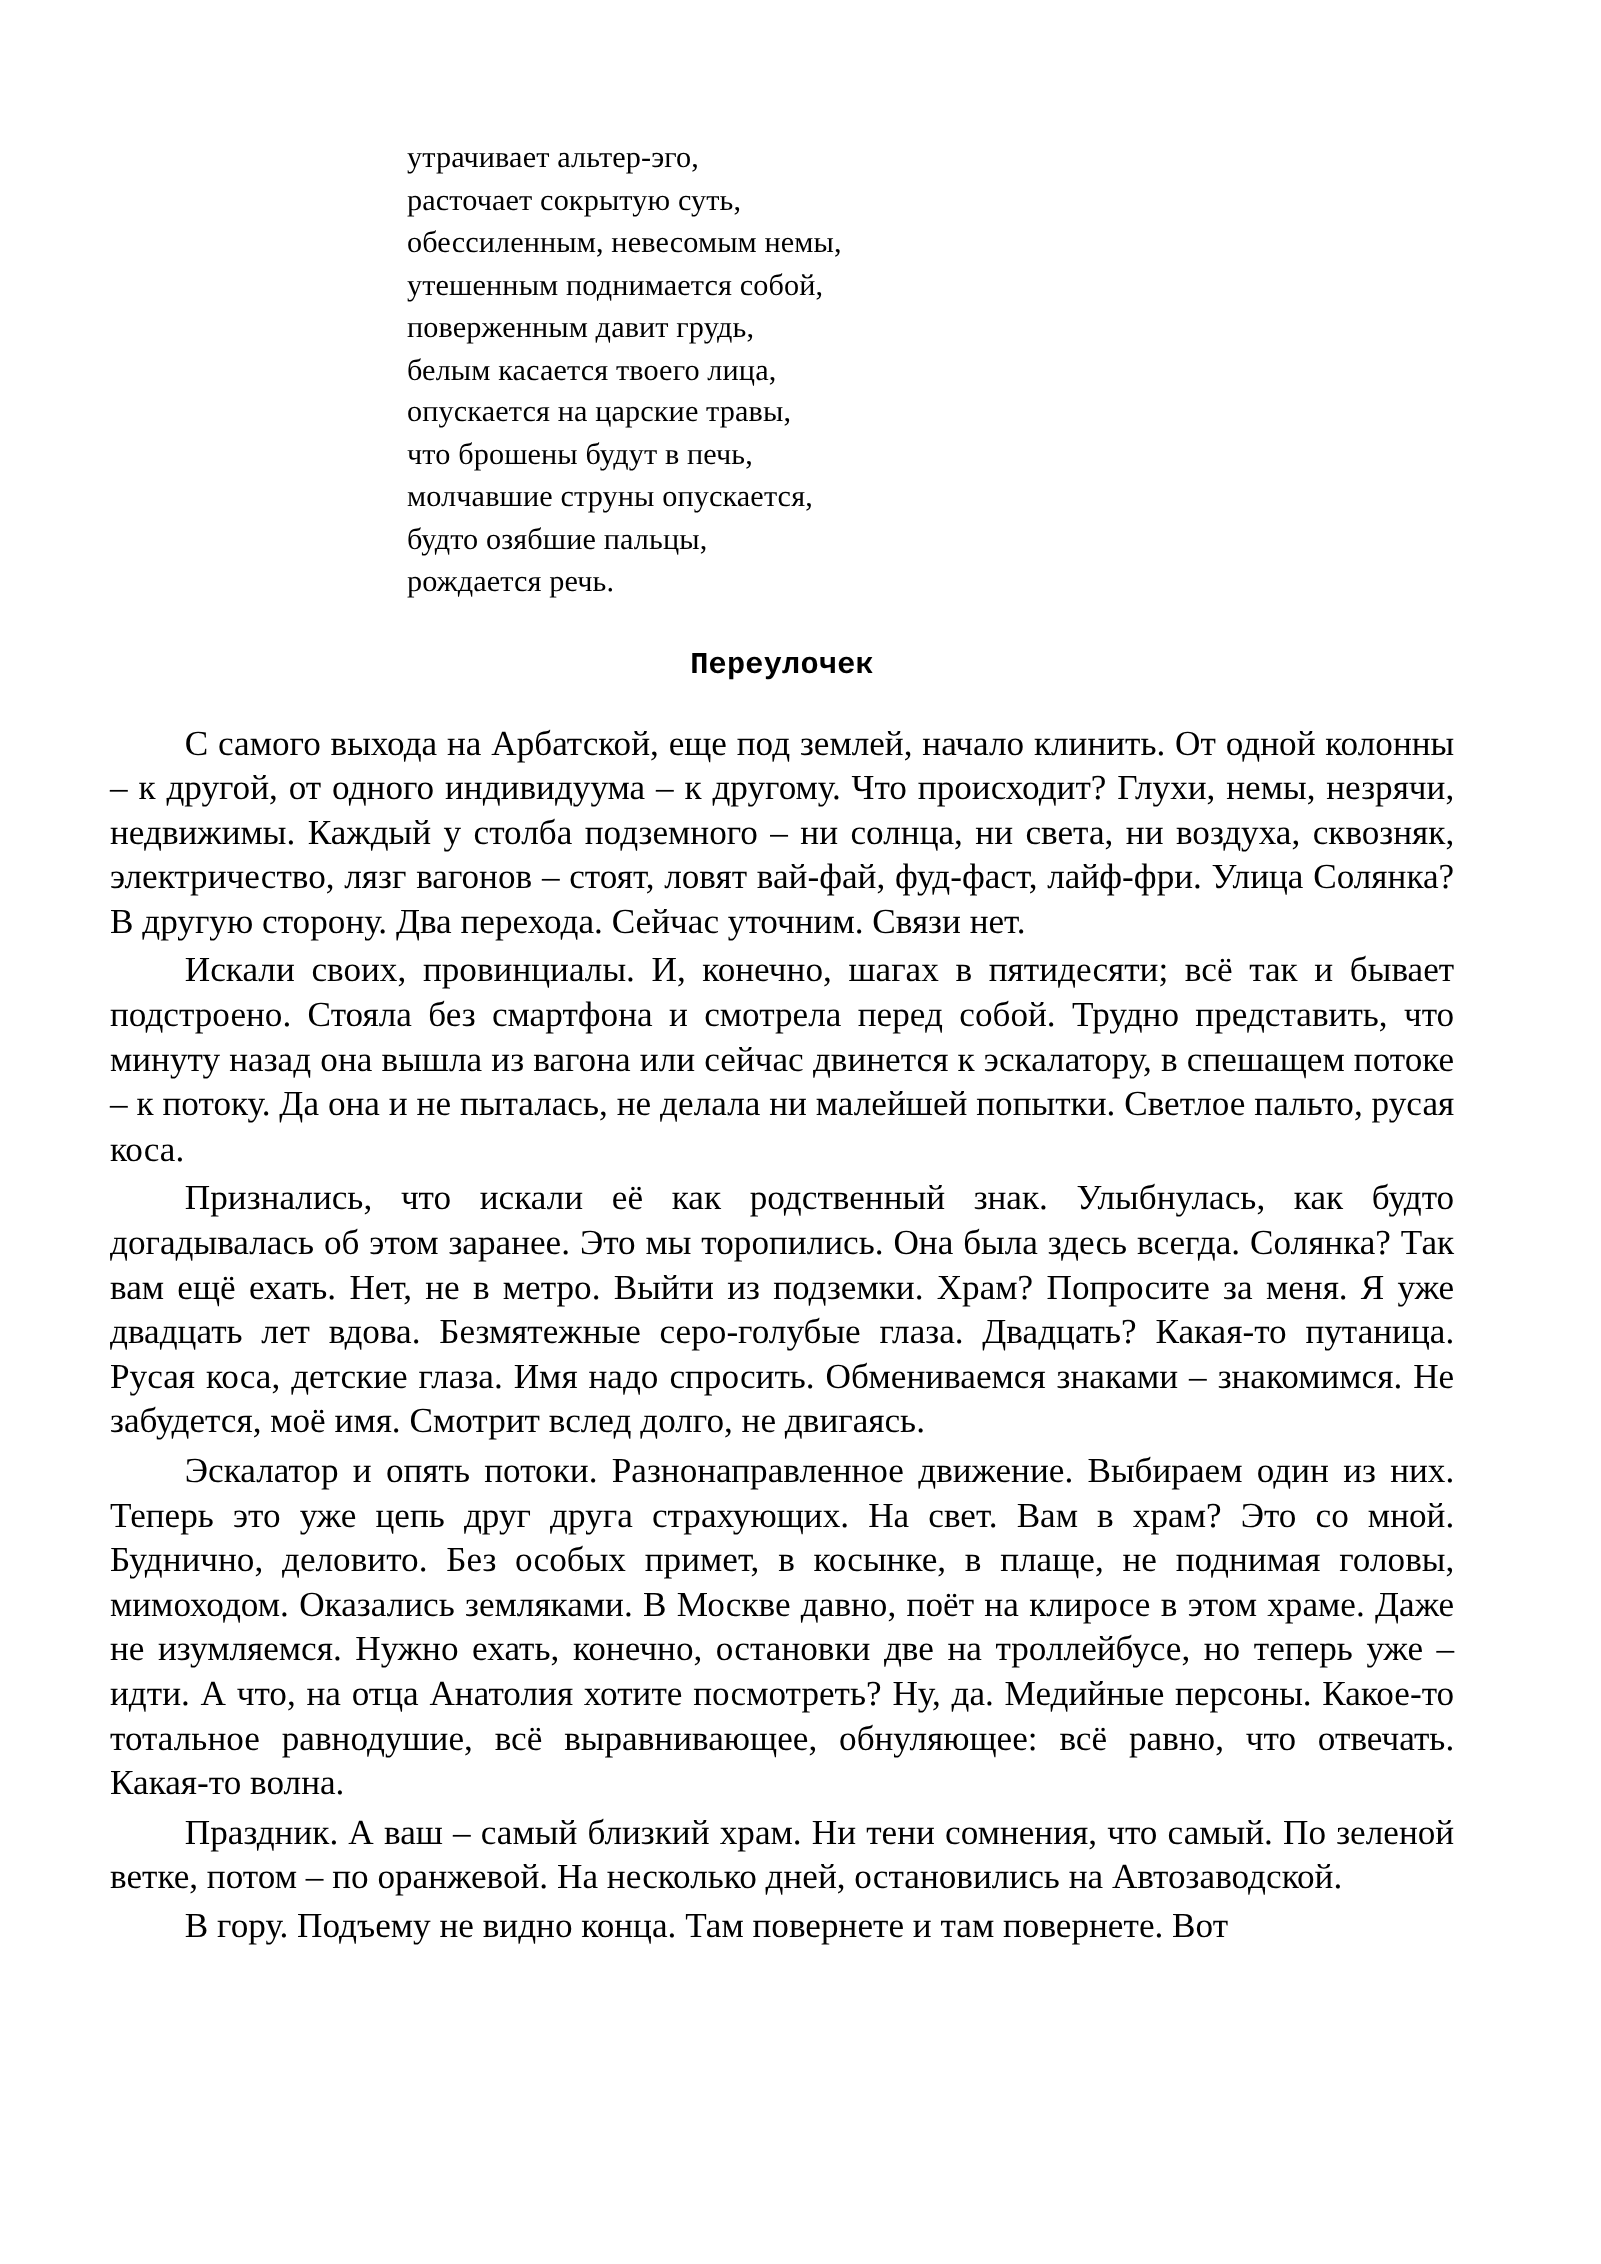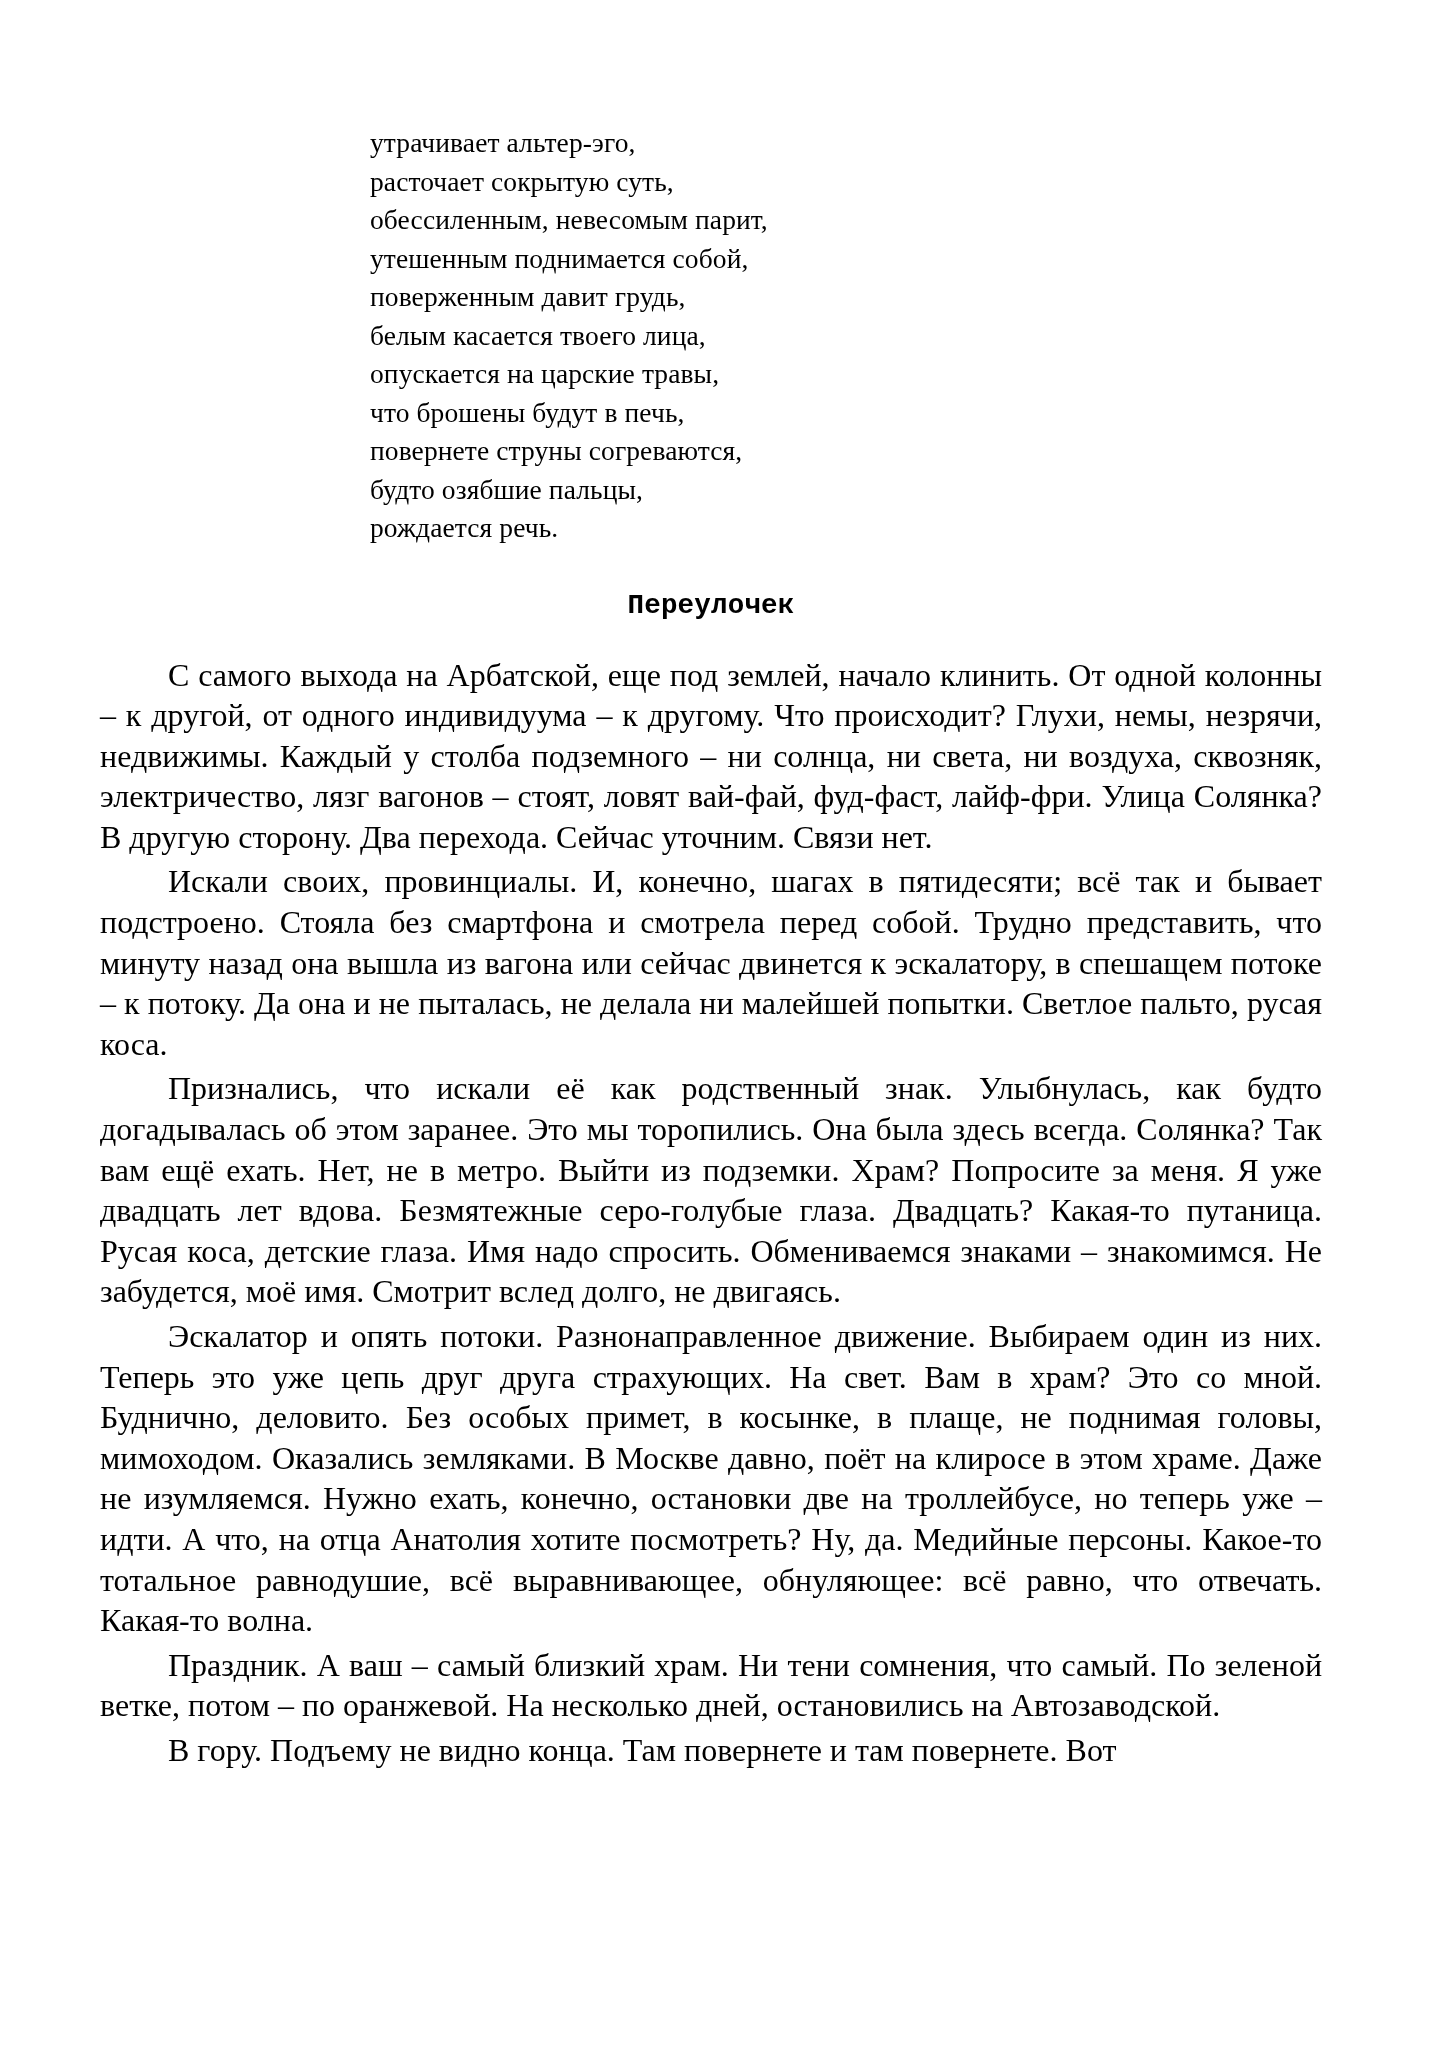--- a/index.html
+++ b/index.html
@@ -68,27 +68,27 @@
 </style>
 </head>
 <body>
 
 <div class="page">
   <div class="content">
 
     <div class="poem">
       <div class="poem-line">утрачивает альтер-эго,</div>
       <div class="poem-line">расточает сокрытую суть,</div>
-      <div class="poem-line">обессиленным, невесомым парит,</div>
+      <div class="poem-line">обессиленным, невесомым немы,</div>
       <div class="poem-line">утешенным поднимается собой,</div>
       <div class="poem-line">поверженным давит грудь,</div>
       <div class="poem-line">белым касается твоего лица,</div>
       <div class="poem-line">опускается на царские травы,</div>
       <div class="poem-line">что брошены будут в печь,</div>
-      <div class="poem-line">повернете струны согреваются,</div>
+      <div class="poem-line">молчавшие струны опускается,</div>
       <div class="poem-line">будто озябшие пальцы,</div>
       <div class="poem-line">рождается речь.</div>
     </div>
 
     <h2 class="section-heading">Переулочек</h2>
 
     <p class="prose">С самого выхода на Арбатской, еще под землей, начало клинить. От одной колонны – к другой, от одного индивидуума – к другому. Что происходит? Глухи, немы, незрячи, недвижимы. Каждый у столба подземного – ни солнца, ни света, ни воздуха, сквозняк, электричество, лязг вагонов – стоят, ловят вай-фай, фуд-фаст, лайф-фри. Улица Солянка? В другую сторону. Два перехода. Сейчас уточним. Связи нет.</p>
     <p class="prose">Искали своих, провинциалы. И, конечно, шагах в пятидесяти; всё так и бывает подстроено. Стояла без смартфона и смотрела перед собой. Трудно представить, что минуту назад она вышла из вагона или сейчас двинется к эскалатору, в спешащем потоке – к потоку. Да она и не пыталась, не делала ни малейшей попытки. Светлое пальто, русая коса.</p>
     <p class="prose">Признались, что искали её как родственный знак. Улыбнулась, как будто догадывалась об этом заранее. Это мы торопились. Она была здесь всегда. Солянка? Так вам ещё ехать. Нет, не в метро. Выйти из подземки. Храм? Попросите за меня. Я уже двадцать лет вдова. Безмятежные серо-голубые глаза. Двадцать? Какая-то путаница. Русая коса, детские глаза. Имя надо спросить. Обмениваемся знаками – знакомимся. Не забудется, моё имя. Смотрит вслед долго, не двигаясь.</p>
     <p class="prose">Эскалатор и опять потоки. Разнонаправленное движение. Выбираем один из них. Теперь это уже цепь друг друга страхующих. На свет. Вам в храм? Это со мной. Буднично, деловито. Без особых примет, в косынке, в плаще, не поднимая головы, мимоходом. Оказались земляками. В Москве давно, поёт на клиросе в этом храме. Даже не изумляемся. Нужно ехать, конечно, остановки две на троллейбусе, но теперь уже – идти. А что, на отца Анатолия хотите посмотреть? Ну, да. Медийные персоны. Какое-то тотальное равнодушие, всё выравнивающее, обнуляющее: всё равно, что отвечать. Какая-то волна.</p>

